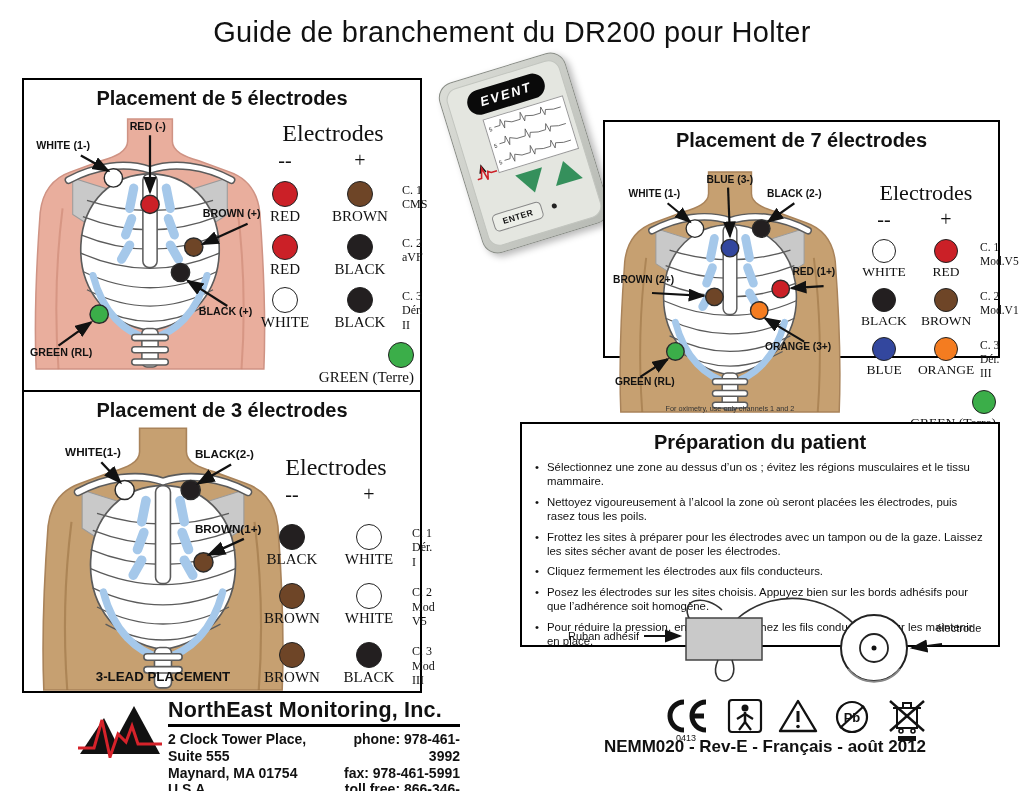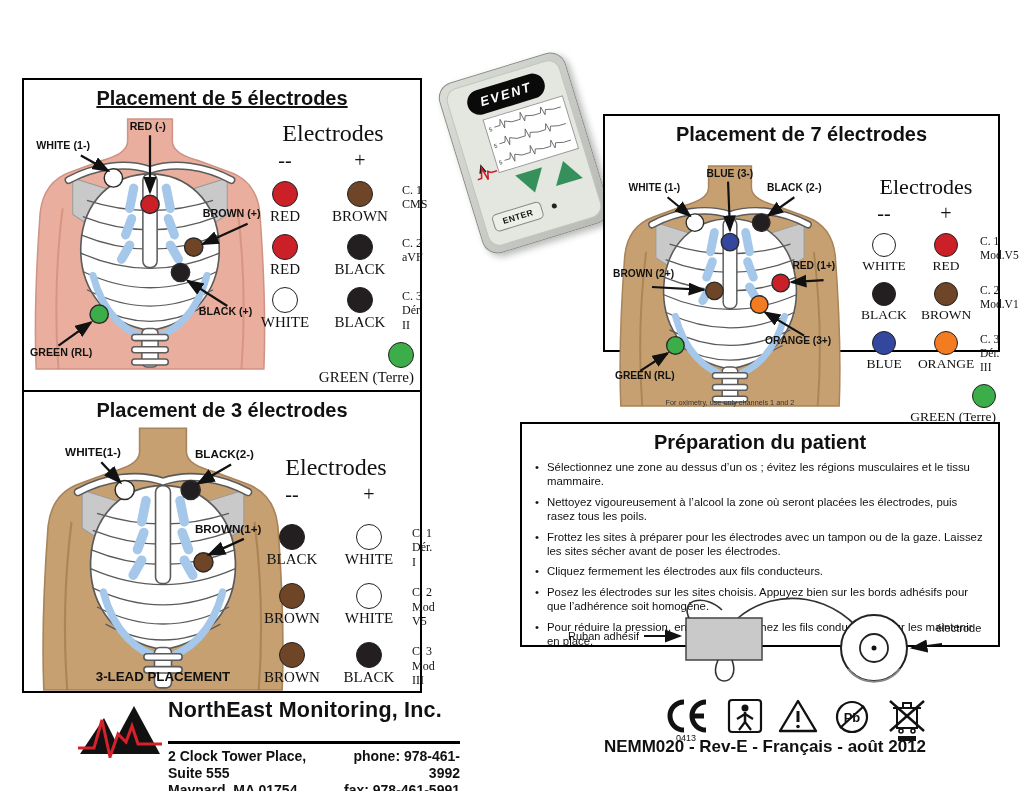--- a/index.html
+++ b/index.html
@@ -6,22 +6,22 @@
   html,body { background:#fff; }
   .page {
     position: relative; width: 1024px; height: 791px; background: #fff;
     font-family: "Liberation Sans", sans-serif; color:#111; overflow: hidden;
   }
   .main-title {
     position:absolute; top:16px; left:0; right:0; text-align:center;
     font-size:29px; font-weight:400; letter-spacing:.3px;
   }
   .panel { position:absolute; border:2px solid #000; background:#fff; }
-  #panel5 { left:22px;  top:78px;  width:400px; height:352px;text-decoration:underline; }
-  #panel7 { left:603px; top:114px; width:397px; height:238px; }
+  #panel5 { left:22px;  top:78px;  width:400px; height:352px; }
+  #panel7 { left:603px; top:120px; width:397px; height:238px; }
   #panel3 { left:22px;  top:390px; width:400px; height:303px; }
   #prep   { left:520px; top:422px; width:480px; height:225px; }
   .panel h2 { margin-top:7px; text-align:center; font-size:20px; font-weight:700; }
 
   
   .torso { position:absolute; overflow:visible; }
   #panel5 .torso { left:4px;  top:34px; width:244px; height:256px; }
   #panel7 .torso { left:8px;  top:42px; width:234px; height:254px; }
   #panel3 .torso { left:10px; top:32px; width:258px; height:266px; }
   .tlabel { font:bold 10.5px "Liberation Sans",sans-serif; fill:#111; }
@@ -97,37 +97,38 @@
   .dlabel { font:11px "Liberation Sans",sans-serif; fill:#111; }
   .wire { fill:none; stroke:#333; stroke-width:1.6; }
 
   
   .company { position:absolute; left:58px; top:696px; width:410px; height:92px; }
   .nem-logo { position:absolute; left:20px; top:4px; }
   .tagline { position:absolute; left:4px; top:64px; width:160px;
     color:#1f9d46; font-style:italic; font-weight:700; font-size:8.5px;margin-top:40px; }
   .company-right { position:absolute; left:110px; top:2px; width:292px; }
   .company-name { font-size:21.5px; font-weight:800; letter-spacing:.2px;
-    border-bottom:3px solid #000; padding-bottom:18px; white-space:nowrap; }
+    border-bottom:3px solid #000; padding-bottom:1px; white-space:nowrap; }
   .company-cols { display:flex; justify-content:space-between; margin-top:4px; }
   .company-cols div { font-size:14px; font-weight:700; line-height:1.2; }
   .contact { text-align:right; }
 
   .cert-row { position:absolute; left:660px; top:698px; display:flex; align-items:flex-start; gap:15px; }
   .cert { display:flex; flex-direction:column; align-items:center; }
   .sym { stroke:#111; fill:none; }
   .ce-code { font-size:9px; margin-top:-3px; }
   .doc-id { position:absolute; left:590px; top:737px; width:350px; text-align:center;
     font-size:17px; font-weight:700; }
 </style>
 </head>
 <body>
 
 <div class="page">
 
+  <h1 class="main-title">Guide de branchement du DR200 pour Holter</h1>
 
   <section class="panel" id="panel5">
     <h2>Placement de 5 électrodes</h2>
 
     <svg class="torso t-pink" viewBox="0 0 240 250">
       <defs>
         <marker id="ah5" markerWidth="9" markerHeight="8" refX="7" refY="3" orient="auto">
           <path d="M0,0 L8,3 L0,6 Z" fill="#111"></path>
         </marker>
       </defs>

